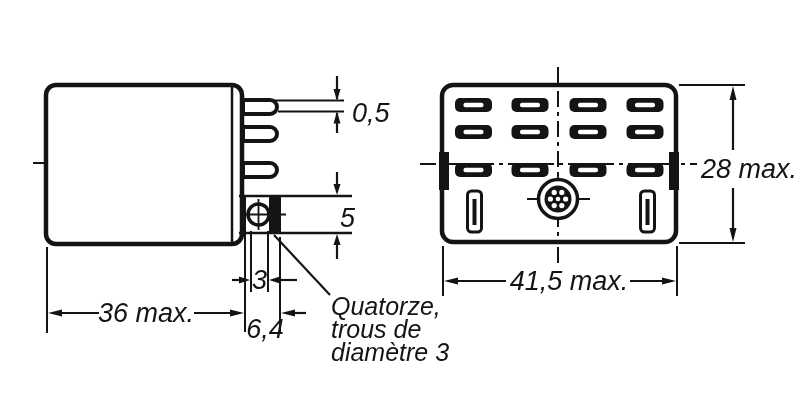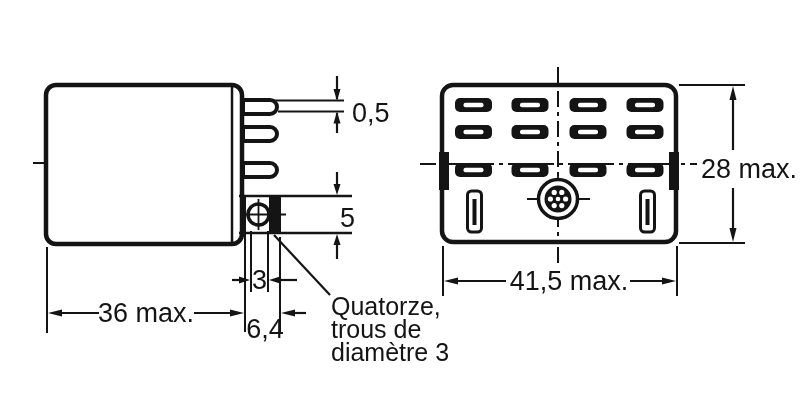--- a/index.html
+++ b/index.html
@@ -2,20 +2,21 @@
 <html><head>
 <meta charset="utf-8">
 <style>
   html,body{margin:0;padding:0;background:#ffffff;}
   .canvas{
     position:relative;
     width:804px;height:418px;
     background:#ffffff;
     overflow:hidden;
     font-family:"Liberation Sans", sans-serif;
+    font-style:italic;
   }
   svg{position:absolute;top:0;left:0;}
   text{
     font-family:"Liberation Sans", sans-serif;
     fill:#141414;
   }
   .dim-text{font-size:27px;}
   .note-text{font-size:25px;}
 </style>
 </head>

